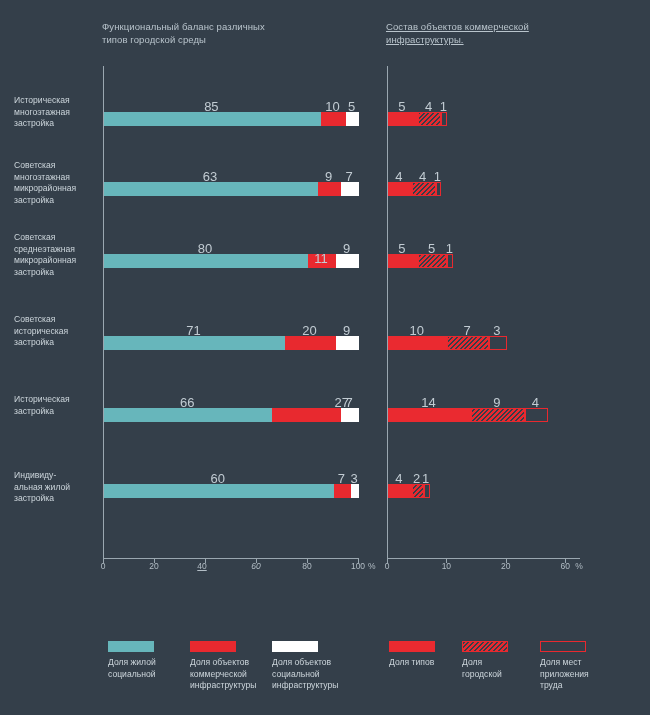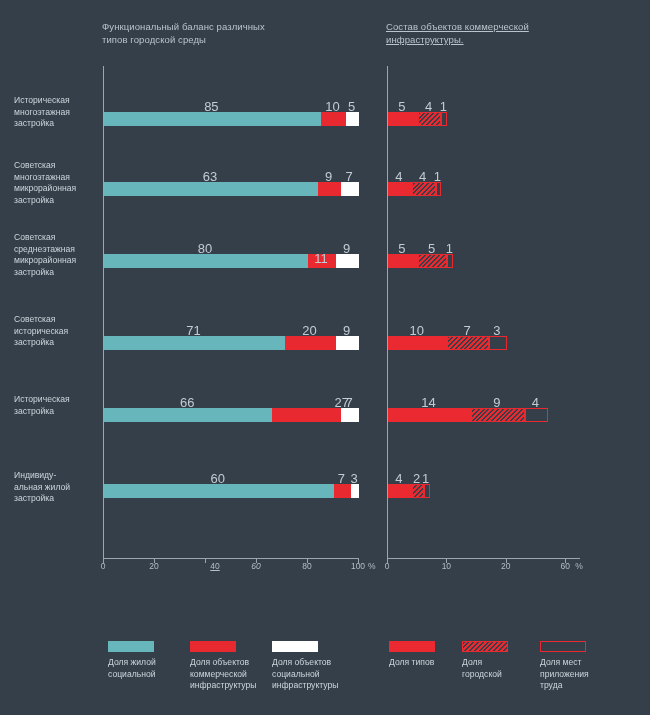--- a/index.html
+++ b/index.html
@@ -300,21 +300,21 @@
     <div class="val" style="left: 309.55px; top: 323px;">20</div>
     <div class="val" style="left: 346.525px; top: 323px;">9</div>
     <div class="val" style="left: 187.15px; top: 395px;">66</div>
     <div class="val" style="left: 305.725px; top: 395px; margin-left: 36px;">27</div>
     <div class="val" style="left: 349.075px; top: 395px;">7</div>
     <div class="val" style="left: 217.75px; top: 471px;">60</div>
     <div class="val" style="left: 341.425px; top: 471px;">7</div>
     <div class="val" style="left: 354.175px; top: 471px;">3</div>
     <div class="tick-label" style="left: 103px;">0</div>
     <div class="tick-label" style="left: 154px;">20</div>
-    <div class="tick-label" style="left: 215px; text-decoration: underline;">40</div>
+    <div class="tick-label" style="left: 202px; text-decoration: underline;">40</div>
     <div class="tick-label" style="left: 256px; font-style: italic;">60</div>
     <div class="tick-label" style="left: 307px;">80</div>
     <div class="tick-label" style="left: 358px;">100</div>
     <div class="axis-unit" style="left: 368px;">%</div>
     <div class="val" style="left: 401.846px; top: 99px;">5</div>
     <div class="val" style="left: 428.569px; top: 99px;">4</div>
     <div class="val" style="left: 443.415px; top: 99px;">1</div>
     <div class="val" style="left: 398.877px; top: 169px;">4</div>
     <div class="val" style="left: 422.631px; top: 169px;">4</div>
     <div class="val" style="left: 437.477px; top: 169px;">1</div>

